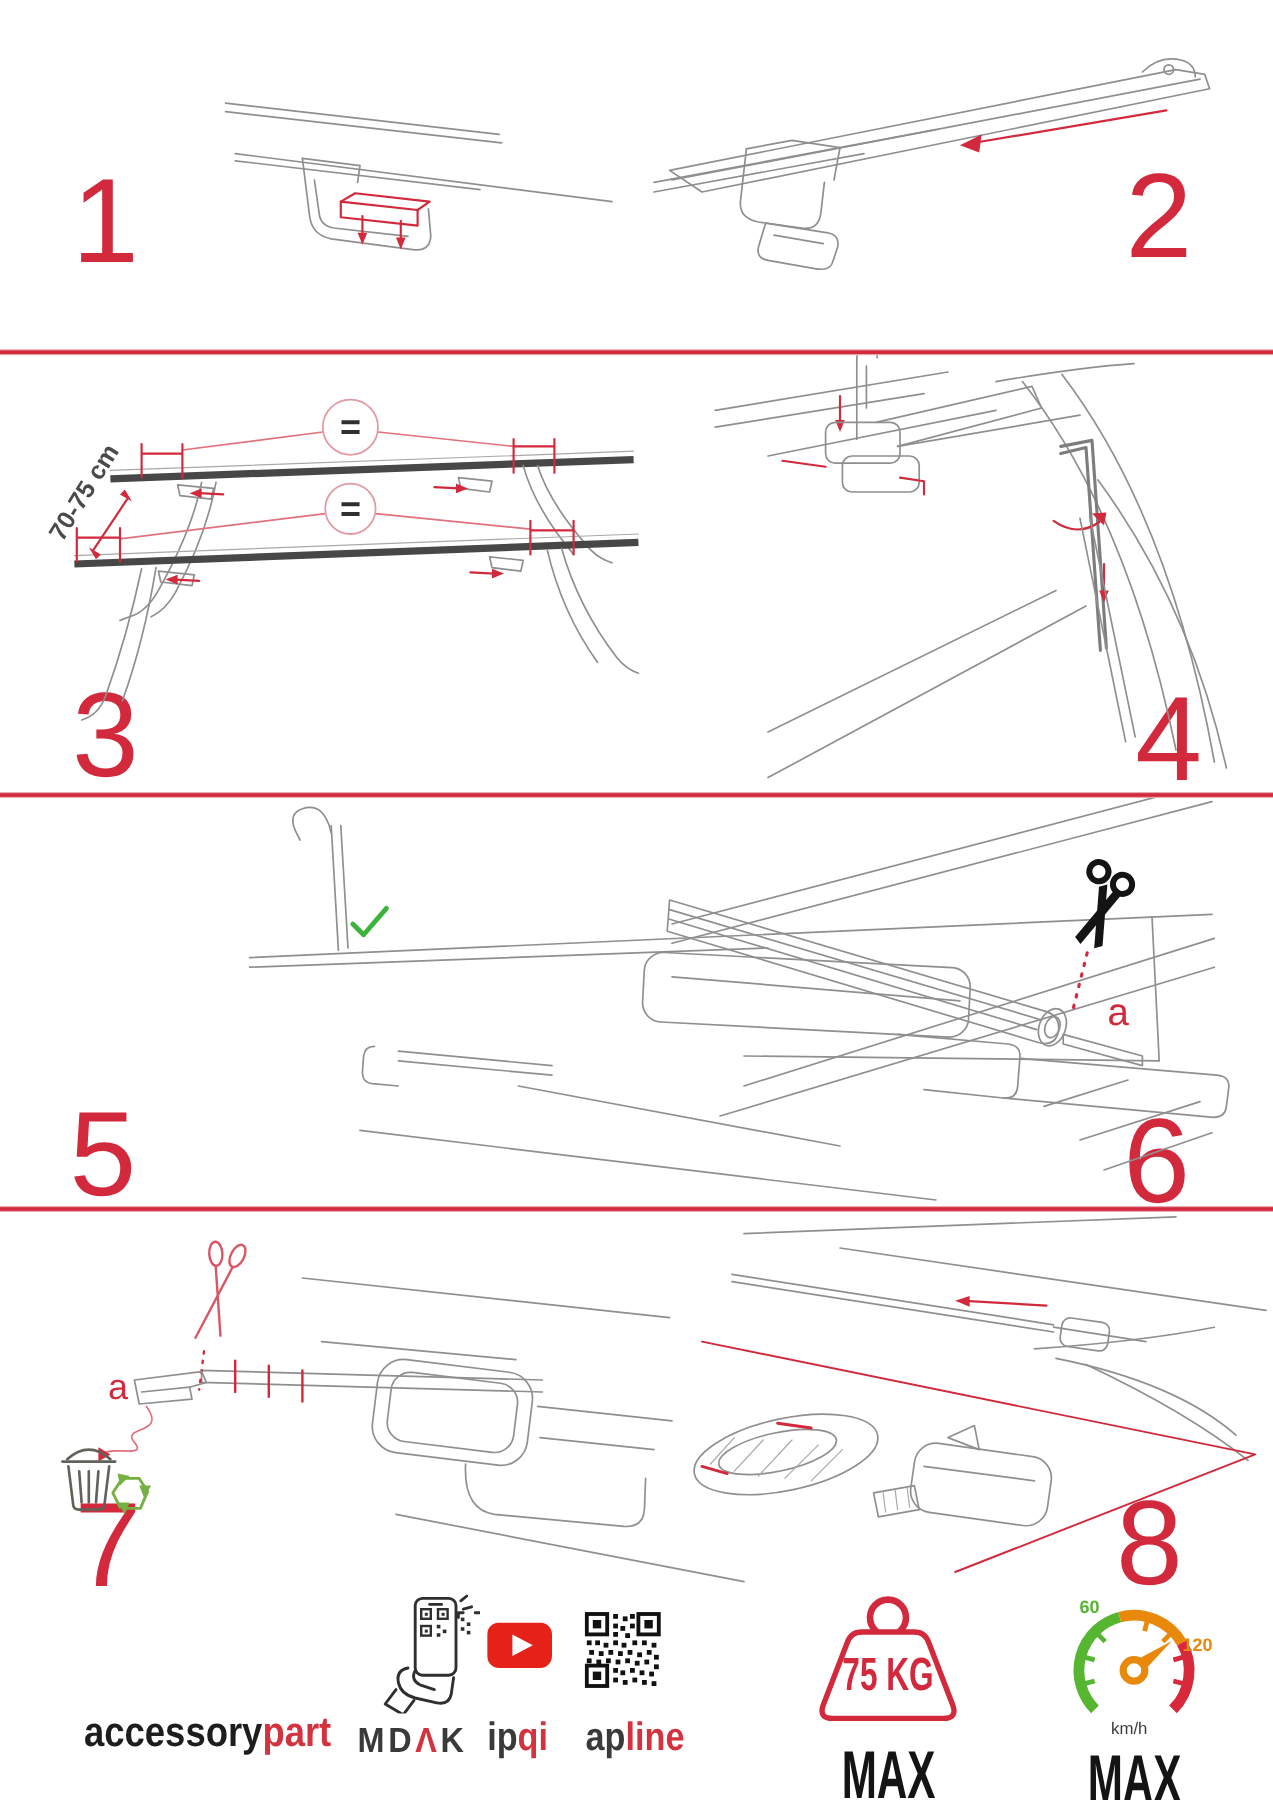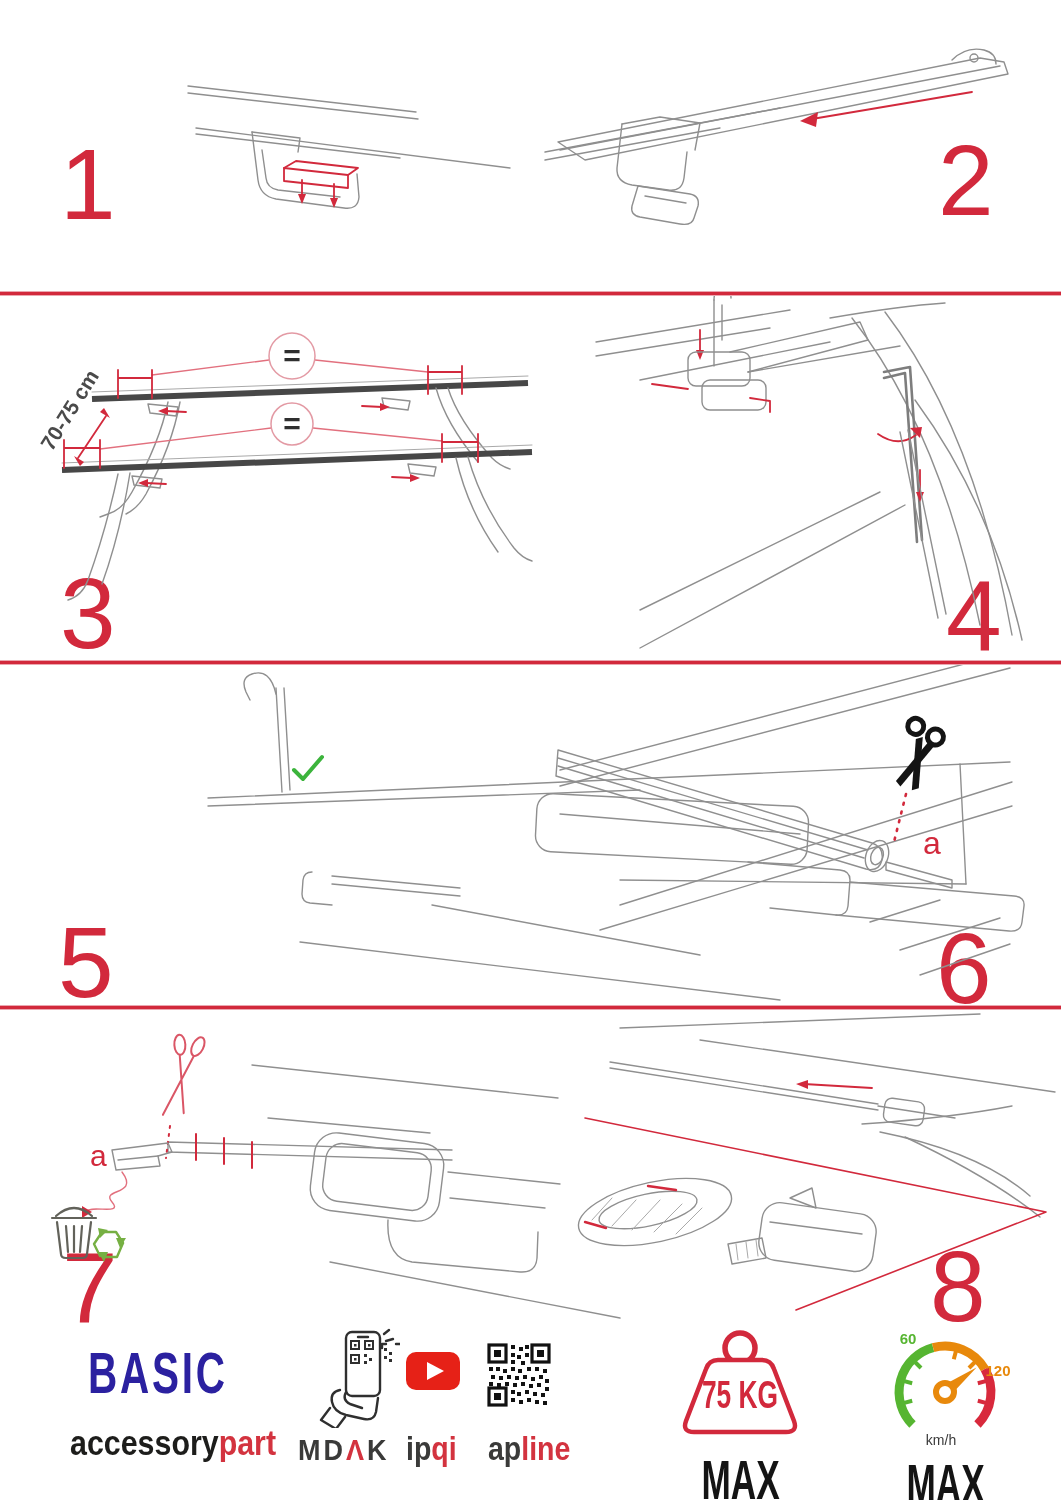--- a/index.html
+++ b/index.html
@@ -273,23 +273,20 @@
       <path class="red" style="stroke-width:2.4" d="M585,1222 L606,1228"></path>
       <path class="red" style="stroke-width:2.4" d="M648,1186 L676,1190"></path>
       <rect class="ln" x="760" y="1208" width="115" height="58" rx="18" transform="rotate(8 817 1237)"></rect>
       <path class="ln" d="M770,1222 L862,1234"></path>
       <path class="ln" d="M728,1244 L762,1238 L766,1258 L732,1264 Z"></path>
       <path class="lnt" d="M736,1244 L738,1260 M746,1242 L748,1258 M756,1240 L758,1256"></path>
       <path class="ln" d="M790,1198 L812,1188 L816,1208 Z"></path>
     </g>
   </svg>
 
-  <div class="ft" style="left:88px;top:1340px">
-    <span class="basic" style="display:inline-block">BASIC</span>
-  </div>
   <div class="ft accpart" style="left:70px;top:1424px">
     <span>accessory</span><span class="r">part</span>
   </div>
 
   <svg class="ft" style="left:316px;top:1328px" width="84" height="100" viewBox="0 0 84 100">
     <g fill="none" stroke="#2f2f2f" stroke-width="2.4" stroke-linecap="round" stroke-linejoin="round">
       <rect x="30" y="4" width="34" height="64" rx="6"></rect>
       <path d="M42,9 L52,9"></path>
       <path d="M68,6 L73,2 M70,13 L77,11"></path>
       <path d="M66,20 L66,16 L70,16 M80,16 L84,16"></path>

